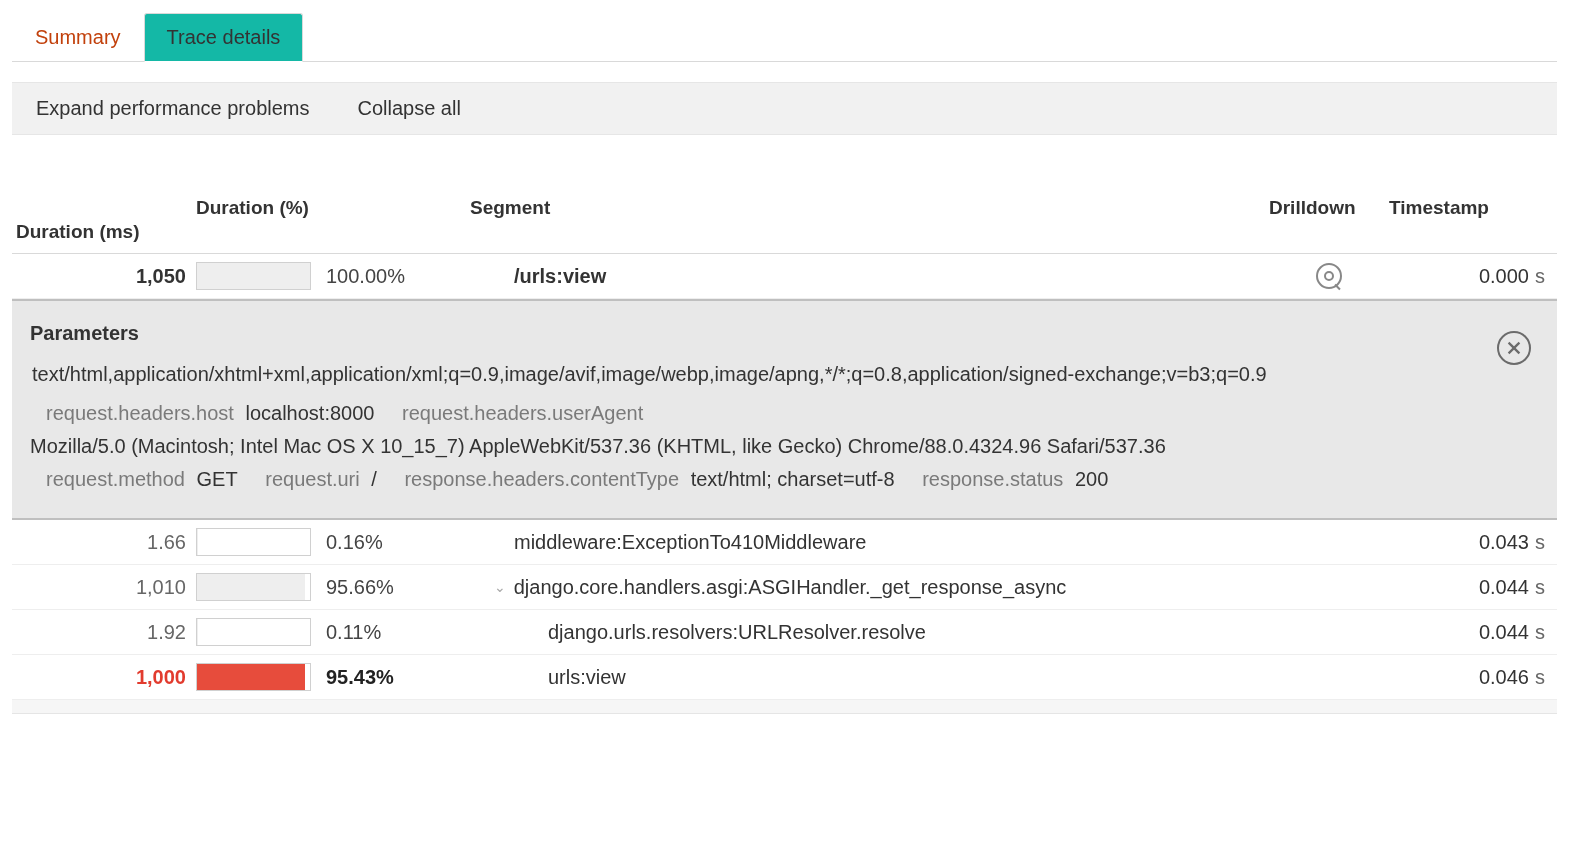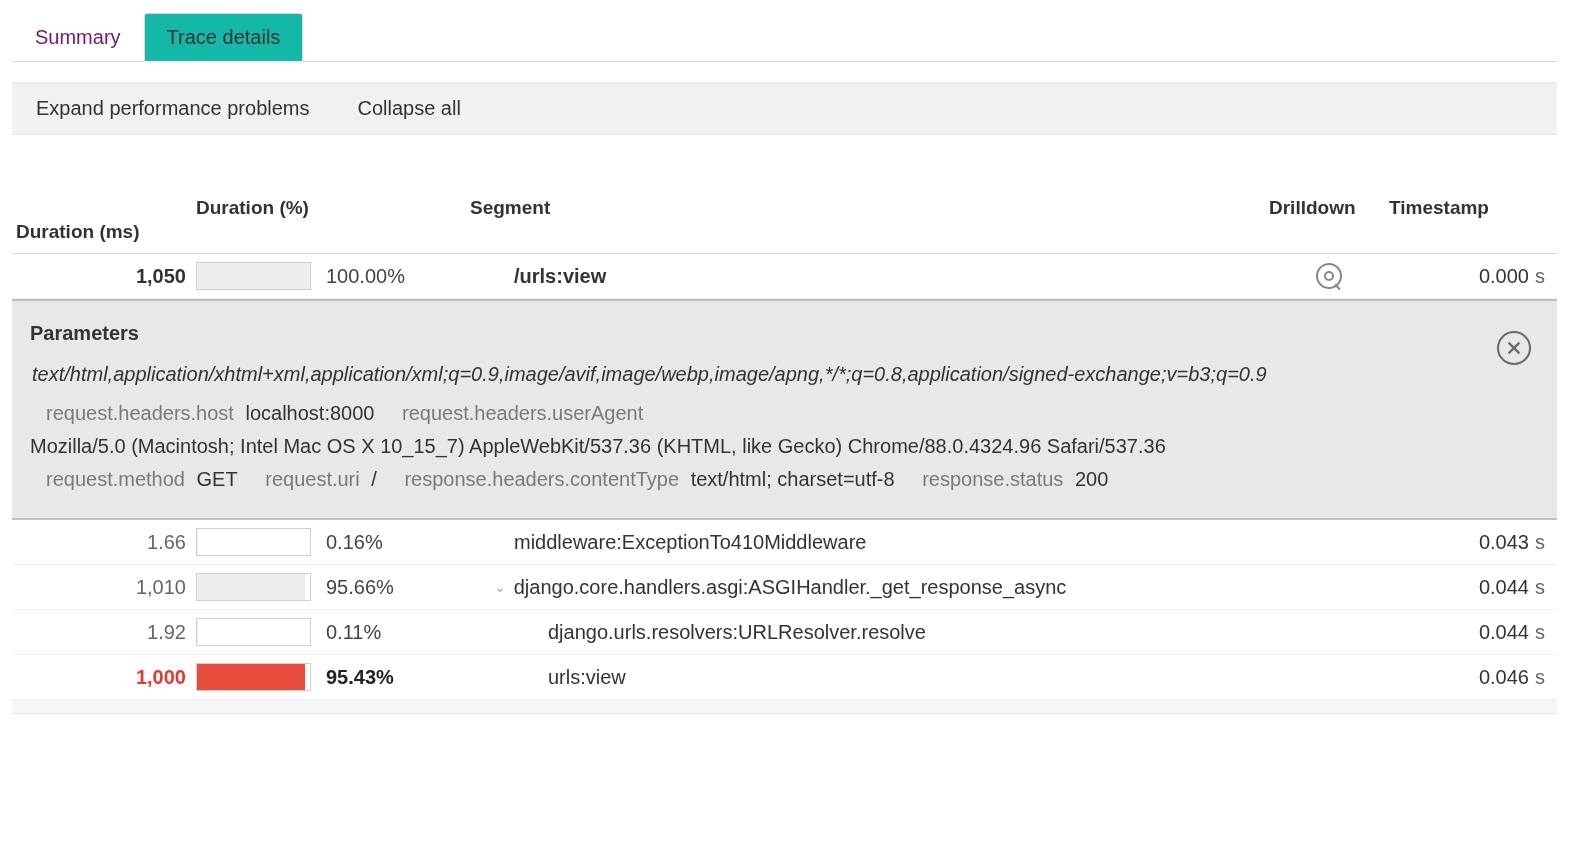--- a/index.html
+++ b/index.html
@@ -16,21 +16,21 @@
   margin-bottom: 20px;
 }
 .tab {
   padding: 12px 22px;
   font-size: 20px;
   cursor: pointer;
   border: 1px solid transparent;
   position: relative;
   top: 1px;
 }
-.tab.inactive { color: #701a75; }
+.tab.inactive { color: #c2410c; }
 .tab.active {
   border: 1px solid #d9d9d9;
   border-bottom: 1px solid #fff;
   background: #14b8a6;
   color: #333;
   border-radius: 3px 3px 0 0;
 }
 .toolbar {
   display: flex;
   background: #f1f1f1;
@@ -126,21 +126,21 @@
   border-bottom: 2px solid #bfbfbf;
   padding: 16px 18px 22px 18px;
   position: relative;
   font-size: 20px;
   line-height: 1.65;
 }
 .params-title { font-weight: 700; font-size: 20px; margin-bottom: 8px; }
 .param-key { color: #7a7a7a; margin-right: 6px; }
 .param-val { color: #333; margin-right: 22px; }
 .param-block-key { color: #7a7a7a; display:block; }
-.param-block-val { color: #333; display:block; margin-bottom: 6px; margin-left: 2px; font-style: italic;}
+.param-block-val { color: #333; display:block; margin-bottom: 6px; margin-left: 2px;}
 .close-btn {
   position: absolute;
   top: 30px; right: 26px;
   width: 34px; height: 34px;
   border: 2px solid #6b6b6b;
   border-radius: 50%;
   display:flex; align-items:center; justify-content:center;
   cursor:pointer;
   color:#6b6b6b;
 }

